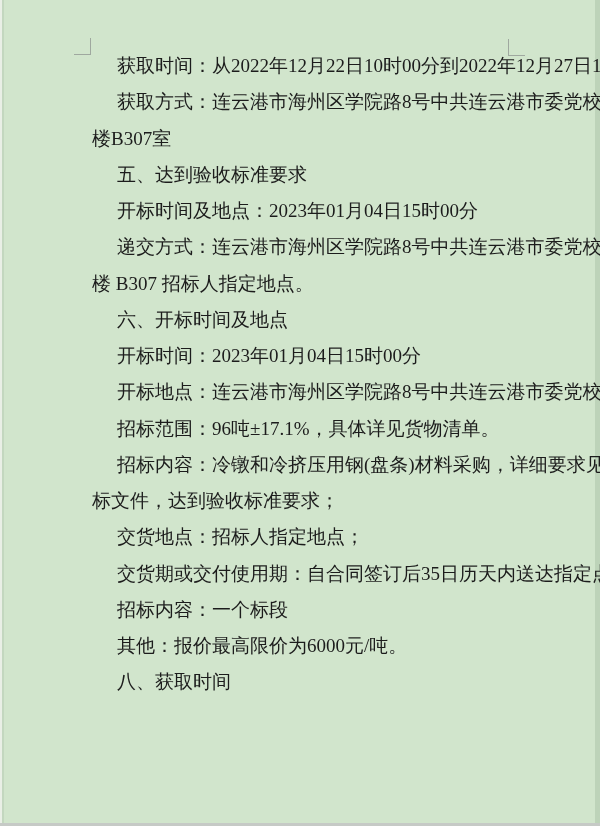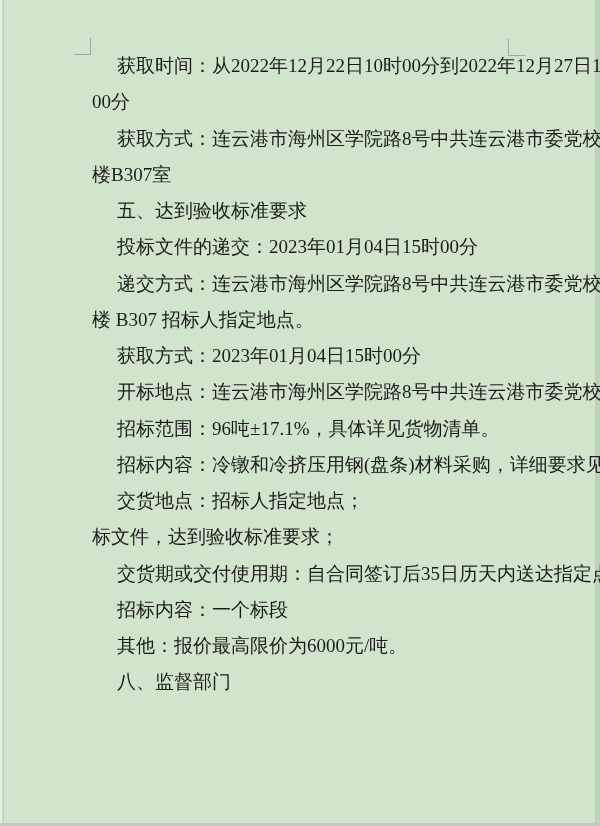--- a/index.html
+++ b/index.html
@@ -67,32 +67,32 @@
   <div class="edge-left-light"></div>
   <div class="edge-left-dark"></div>
   <div class="edge-right"></div>
   <div class="edge-bottom"></div>
 
   <div class="crop-mark tl"></div>
   <div class="crop-mark tr"></div>
 
   <div class="doc-text">
     <div class="line indent">获取时间：从2022年12月22日10时00分到2022年12月27日17时</div>
-    <div class="line">00分</div>
     <div class="line indent">获取方式：连云港市海州区学院路8号中共连云港市委党校教学</div>
     <div class="line">楼B307室</div>
     <div class="line indent">五、达到验收标准要求</div>
-    <div class="line indent">投标文件的递交：2023年01月04日15时00分</div>
+    <div class="line indent">开标时间及地点：2023年01月04日15时00分</div>
     <div class="line indent">递交方式：连云港市海州区学院路8号中共连云港市委党校教学</div>
     <div class="line">楼 B307 招标人指定地点。</div>
-    <div class="line indent">获取方式：2023年01月04日15时00分</div>
+    <div class="line indent">六、开标时间及地点</div>
+    <div class="line indent">开标时间：2023年01月04日15时00分</div>
     <div class="line indent">开标地点：连云港市海州区学院路8号中共连云港市委党校教学</div>
     <div class="line indent">招标范围：96吨±17.1%，具体详见货物清单。</div>
     <div class="line indent">招标内容：冷镦和冷挤压用钢(盘条)材料采购，详细要求见招</div>
+    <div class="line">标文件，达到验收标准要求；</div>
     <div class="line indent">交货地点：招标人指定地点；</div>
-    <div class="line">标文件，达到验收标准要求；</div>
     <div class="line indent">交货期或交付使用期：自合同签订后35日历天内送达指定点；</div>
     <div class="line indent">招标内容：一个标段</div>
     <div class="line indent">其他：报价最高限价为6000元/吨。</div>
-    <div class="line indent">八、监督部门</div>
+    <div class="line indent">八、获取时间</div>
   </div>
 
 </div>
 
 </body></html>

